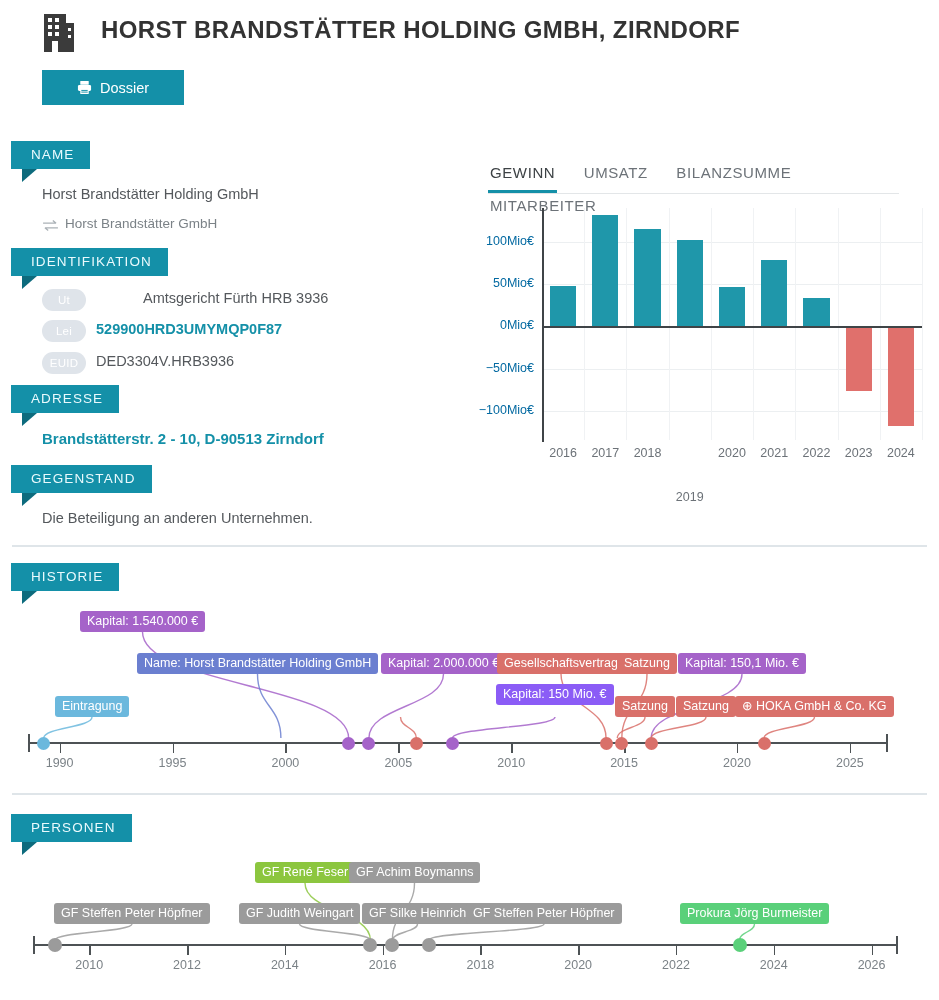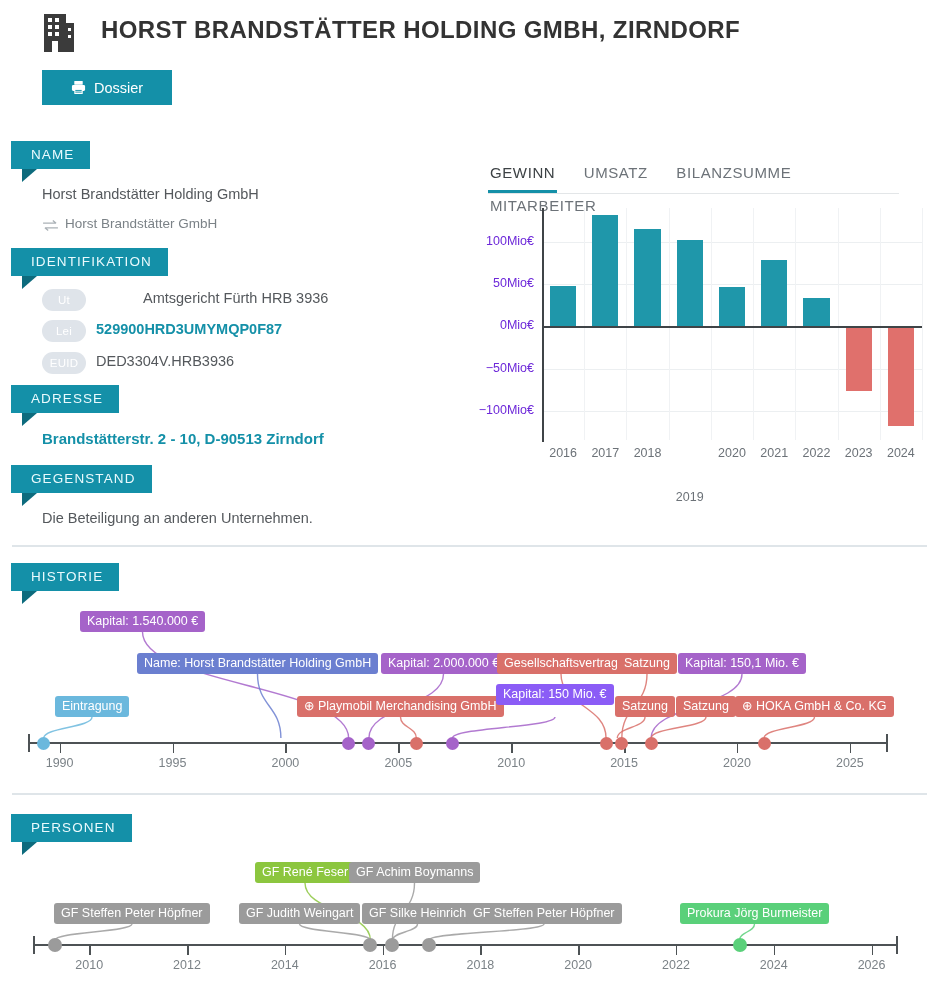--- a/index.html
+++ b/index.html
@@ -22,21 +22,21 @@
     font-family: "Liberation Sans", sans-serif;
   }
 
   .btn-row { position: absolute; left: 42px; top: 70px; }
   .tbtn {
     display: inline-flex; align-items: center; justify-content: center;
     gap: 8px; height: 35px; background: #1490a8; color: #ffffff;
     font-size: 14.5px; border: none; cursor: pointer; vertical-align: top;
     font-family: "Liberation Sans", sans-serif;
   }
-  .tbtn.dossier { width: 130px; }
+  .tbtn.dossier { width: 142px; }
   .tbtn.watch { width: 135px; margin-left: 11px; }
   .tbtn svg { display: block; }
 
   
   .flag { position: absolute; height: 28px; }
   .flag .lbl {
     display: inline-block; height: 28px; line-height: 28px;
     background: #1490a8; color: #eafafd;
     font-size: 13.5px; letter-spacing: 1.1px; padding: 0 16px 0 20px;
     white-space: nowrap;
@@ -69,21 +69,21 @@
     margin-right: 20px; white-space: nowrap;
   }
   .tab.active { color: #3d4245; border-bottom: 3px solid #1490a8; }
   .tab-rule { position: absolute; left: 18px; top: 38px; width: 411px; height: 1px; background: #e3e6e8; }
 
   .plot { position: absolute; left: 0px; top: 45px; width: 460px; height: 275px; }
   .gridline { position: absolute; height: 1px; background: #eceff1; }
   .vgrid { position: absolute; width: 1px; background: #f0f2f4; }
   .yaxis { position: absolute; width: 1.5px; background: #3f4447; }
   .zeroline { position: absolute; height: 1.5px; background: #3f4447; }
-  .ytick { position: absolute; font-size: 12.5px; color: #6d28d9; text-align: right; white-space: nowrap; }
+  .ytick { position: absolute; font-size: 12.5px; color: #0369a1; text-align: right; white-space: nowrap; }
   .xtick { position: absolute; font-size: 12.5px; color: #6c7278; text-align: center; white-space: nowrap; }
   .bar { position: absolute; }
   .bar.pos { background: #1f97aa; }
   .bar.neg { background: #e0706c; }
 
   
   .divider { position: absolute; height: 2px; background: #dfe5e9; }
 
   
   .tl { position: absolute; }
@@ -270,21 +270,20 @@
         <path d="M706,117 C706,127.5 651.1789473684241,127.5 651.1789473684241,138" stroke="#d9706a" stroke-width="1.4" fill="none" opacity="0.85"></path>
         <path d="M814.5,117 C814.5,127.5 764.0736842105293,127.5 764.0736842105293,138" stroke="#d9706a" stroke-width="1.4" fill="none" opacity="0.85"></path>
       </svg>
       <div class="tl-chip" style="background: rgb(107, 184, 221); left: 55px; top: 96px;">Eintragung</div>
       <div class="tl-chip" style="background: rgb(165, 99, 201); left: 80px; top: 11px;">Kapital: 1.540.000 €</div>
       <div class="tl-chip" style="background: rgb(107, 127, 208); left: 137px; top: 53px;">Name: Horst Brandstätter Holding GmbH</div>
       <div class="tl-chip" style="background: rgb(165, 99, 201); left: 381px; top: 53px;">Kapital: 2.000.000 €</div>
       <div class="tl-chip" style="background: rgb(217, 112, 106); left: 497px; top: 53px;">Gesellschaftsvertrag</div>
       <div class="tl-chip" style="background: rgb(217, 112, 106); left: 617px; top: 53px;">Satzung</div>
       <div class="tl-chip" style="background: rgb(165, 99, 201); left: 678px; top: 53px;">Kapital: 150,1 Mio. €</div>
-      <div class="tl-chip" style="background: rgb(217, 112, 106); left: 297px; top: 96px;">⊕ Playmobil Merchandising GmbH</div>
       <div class="tl-chip" style="background: #8b5cf6; left: 496px; top: 84px;">Kapital: 150 Mio. €</div>
       <div class="tl-chip" style="background: rgb(217, 112, 106); left: 615px; top: 96px;">Satzung</div>
       <div class="tl-chip" style="background: rgb(217, 112, 106); left: 676px; top: 96px;">Satzung</div>
       <div class="tl-chip" style="background: rgb(217, 112, 106); left: 735px; top: 96px;">⊕ HOKA GmbH &amp; Co. KG</div>
       <div class="tl-dot" style="width: 13px; height: 13px; left: 37.3053px; top: 136.5px; background: rgb(107, 184, 221);"></div>
       <div class="tl-dot" style="width: 13px; height: 13px; left: 342.121px; top: 136.5px; background: rgb(165, 99, 201);"></div>
       <div class="tl-dot" style="width: 13px; height: 13px; left: 362.442px; top: 136.5px; background: rgb(165, 99, 201);"></div>
       <div class="tl-dot" style="width: 13px; height: 13px; left: 409.858px; top: 136.5px; background: rgb(217, 112, 106);"></div>
       <div class="tl-dot" style="width: 13px; height: 13px; left: 445.984px; top: 136.5px; background: rgb(165, 99, 201);"></div>
       <div class="tl-dot" style="width: 13px; height: 13px; left: 599.521px; top: 136.5px; background: rgb(217, 112, 106);"></div>

